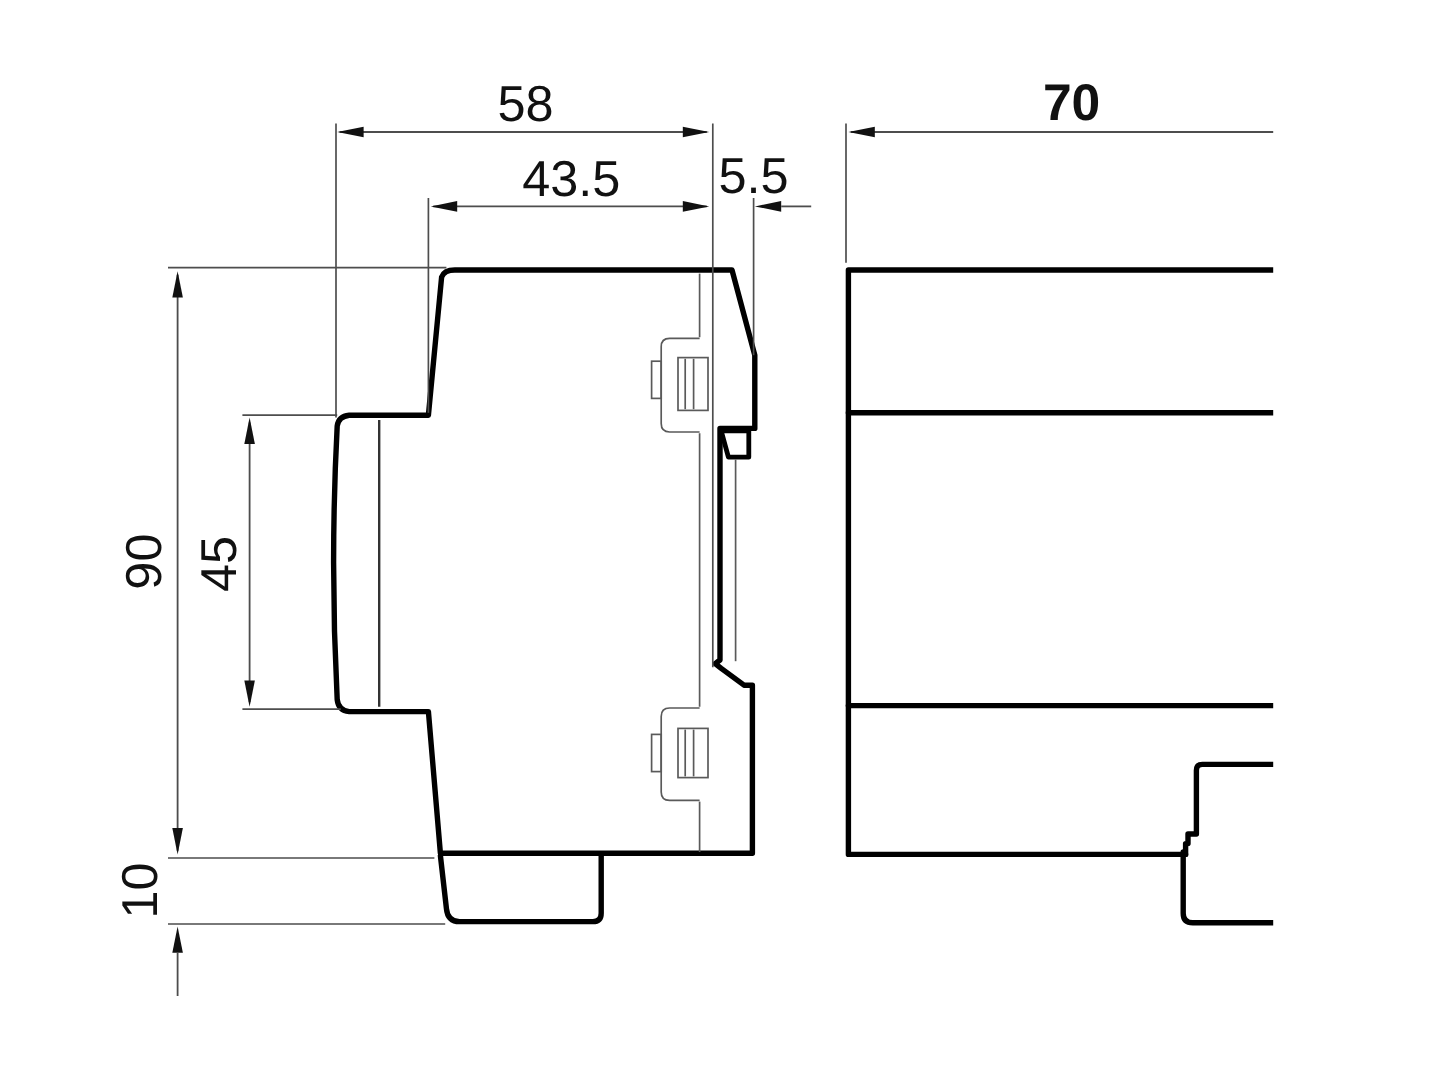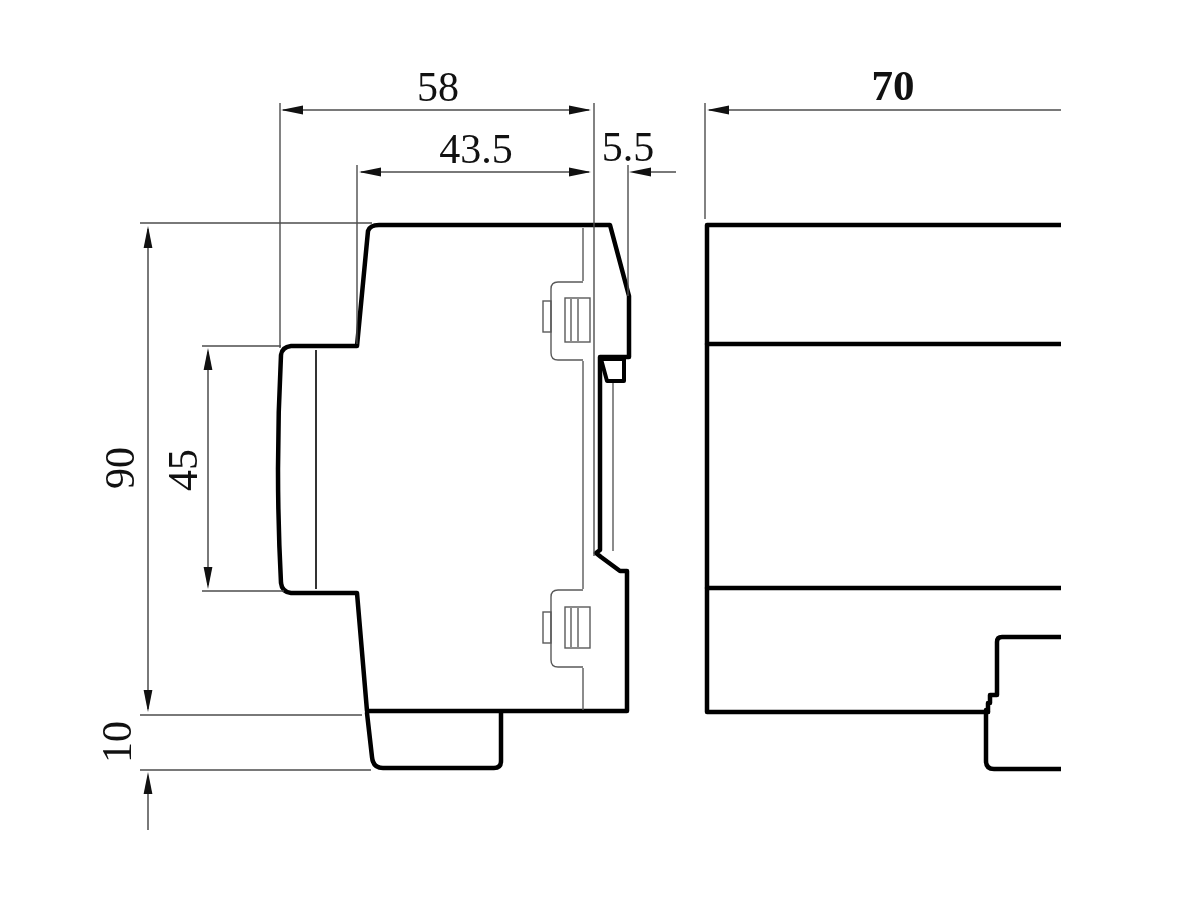--- a/index.html
+++ b/index.html
@@ -6,21 +6,21 @@
     margin: 0;
     padding: 0;
     background: #ffffff;
   }
   .stage {
     position: relative;
     width: 1061px;
     height: 900px;
     background: #ffffff;
     overflow: hidden;
-    font-family: Liberation Serif, serif;
+    font-family: Liberation Sans, sans-serif;
   }
   svg { display: block; }
 
   
   .outline   { fill: #ffffff; stroke: #000000; stroke-width: 4.5; stroke-linejoin: round; stroke-linecap: round; }
   .outline-open { fill: none; stroke: #000000; stroke-width: 4.5; stroke-linejoin: round; stroke-linecap: round; }
   .heavy     { fill: none; stroke: #000000; stroke-width: 4.5; stroke-linecap: round; }
   .hook      { fill: #ffffff; stroke: #000000; stroke-width: 4; stroke-linejoin: round; }
   .innerline { fill: none; stroke: #333333; stroke-width: 2; }
   .thin      { fill: none; stroke: #5a5a5a; stroke-width: 1.4; }

